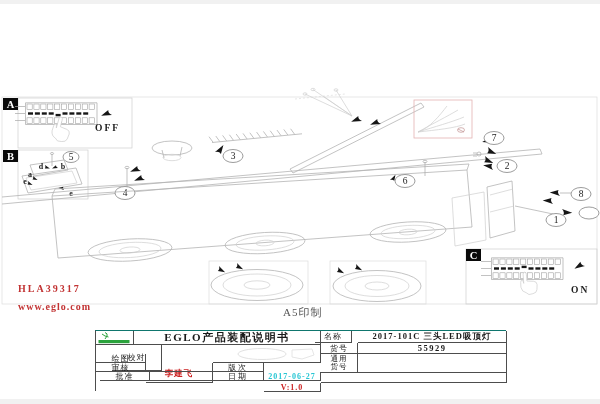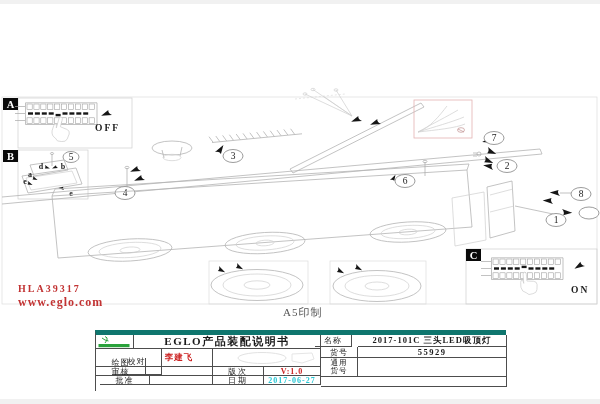--- a/index.html
+++ b/index.html
@@ -15,31 +15,31 @@
   .hl{stroke:#a8a8a8;stroke-width:.7;fill:none;}
   .co{fill:#fff;stroke:#8a8a8a;stroke-width:.85;}
   .cn{font-size:9.5px;fill:#222;text-anchor:middle;}
   .pl{font-size:8px;font-weight:bold;fill:#222;text-anchor:middle;}
   .seclab{font-size:10.5px;font-weight:bold;fill:#fff;text-anchor:middle;}
   .state{font-size:9.5px;font-weight:bold;fill:#222;letter-spacing:2px;}
   .pinkbox{stroke:#e3b2b2;fill:none;stroke-width:.8;}
   
   .redcode{position:absolute;left:18px;top:284px;color:#c23333;font-weight:bold;line-height:1;}
   .redcode .l1{font-size:10px;letter-spacing:2px;}
-  .redcode .l2{font-size:12px;letter-spacing:1px;margin-top:2px;}
+  .redcode .l2{font-size:10px;letter-spacing:1px;margin-top:8px;}
   .printnote{position:absolute;left:283px;top:305px;font-size:11px;color:#555;letter-spacing:1px;}
   
   .tblock{position:absolute;left:95px;top:330px;width:411px;height:61px;
-          border-top:5px solid #0f766e;border-left:1px solid #4d4d4d;box-sizing:border-box;}
+          border-top:1px solid #0f766e;border-left:1px solid #4d4d4d;box-sizing:border-box;}
   .cell{position:absolute;box-sizing:border-box;border-right:1px solid #4d4d4d;border-bottom:1px solid #4d4d4d;
         display:flex;align-items:center;justify-content:center;overflow:hidden;
         font-size:8px;letter-spacing:1px;white-space:nowrap;}
   .cell.title{font-size:11px;font-weight:bold;letter-spacing:1.5px;}
   .cell.bold{font-weight:bold;}
-  .cell.red{color:#cc2222;font-weight:bold;}
+  .cell.red{color:#cc2222;font-weight:bold;margin-top:20px;}
   .cell.cyan{color:#27c6d4;font-weight:bold;}
   .cell.twoline{flex-direction:column;line-height:8px;font-size:7.5px;}
   .cell.left{justify-content:flex-start;padding-left:22px;font-size:9px;letter-spacing:1.5px;}
 </style>
 </head>
 <body>
 
 <div class="page">
 
   <div class="scanband" style="top:0;height:4px;"></div>

